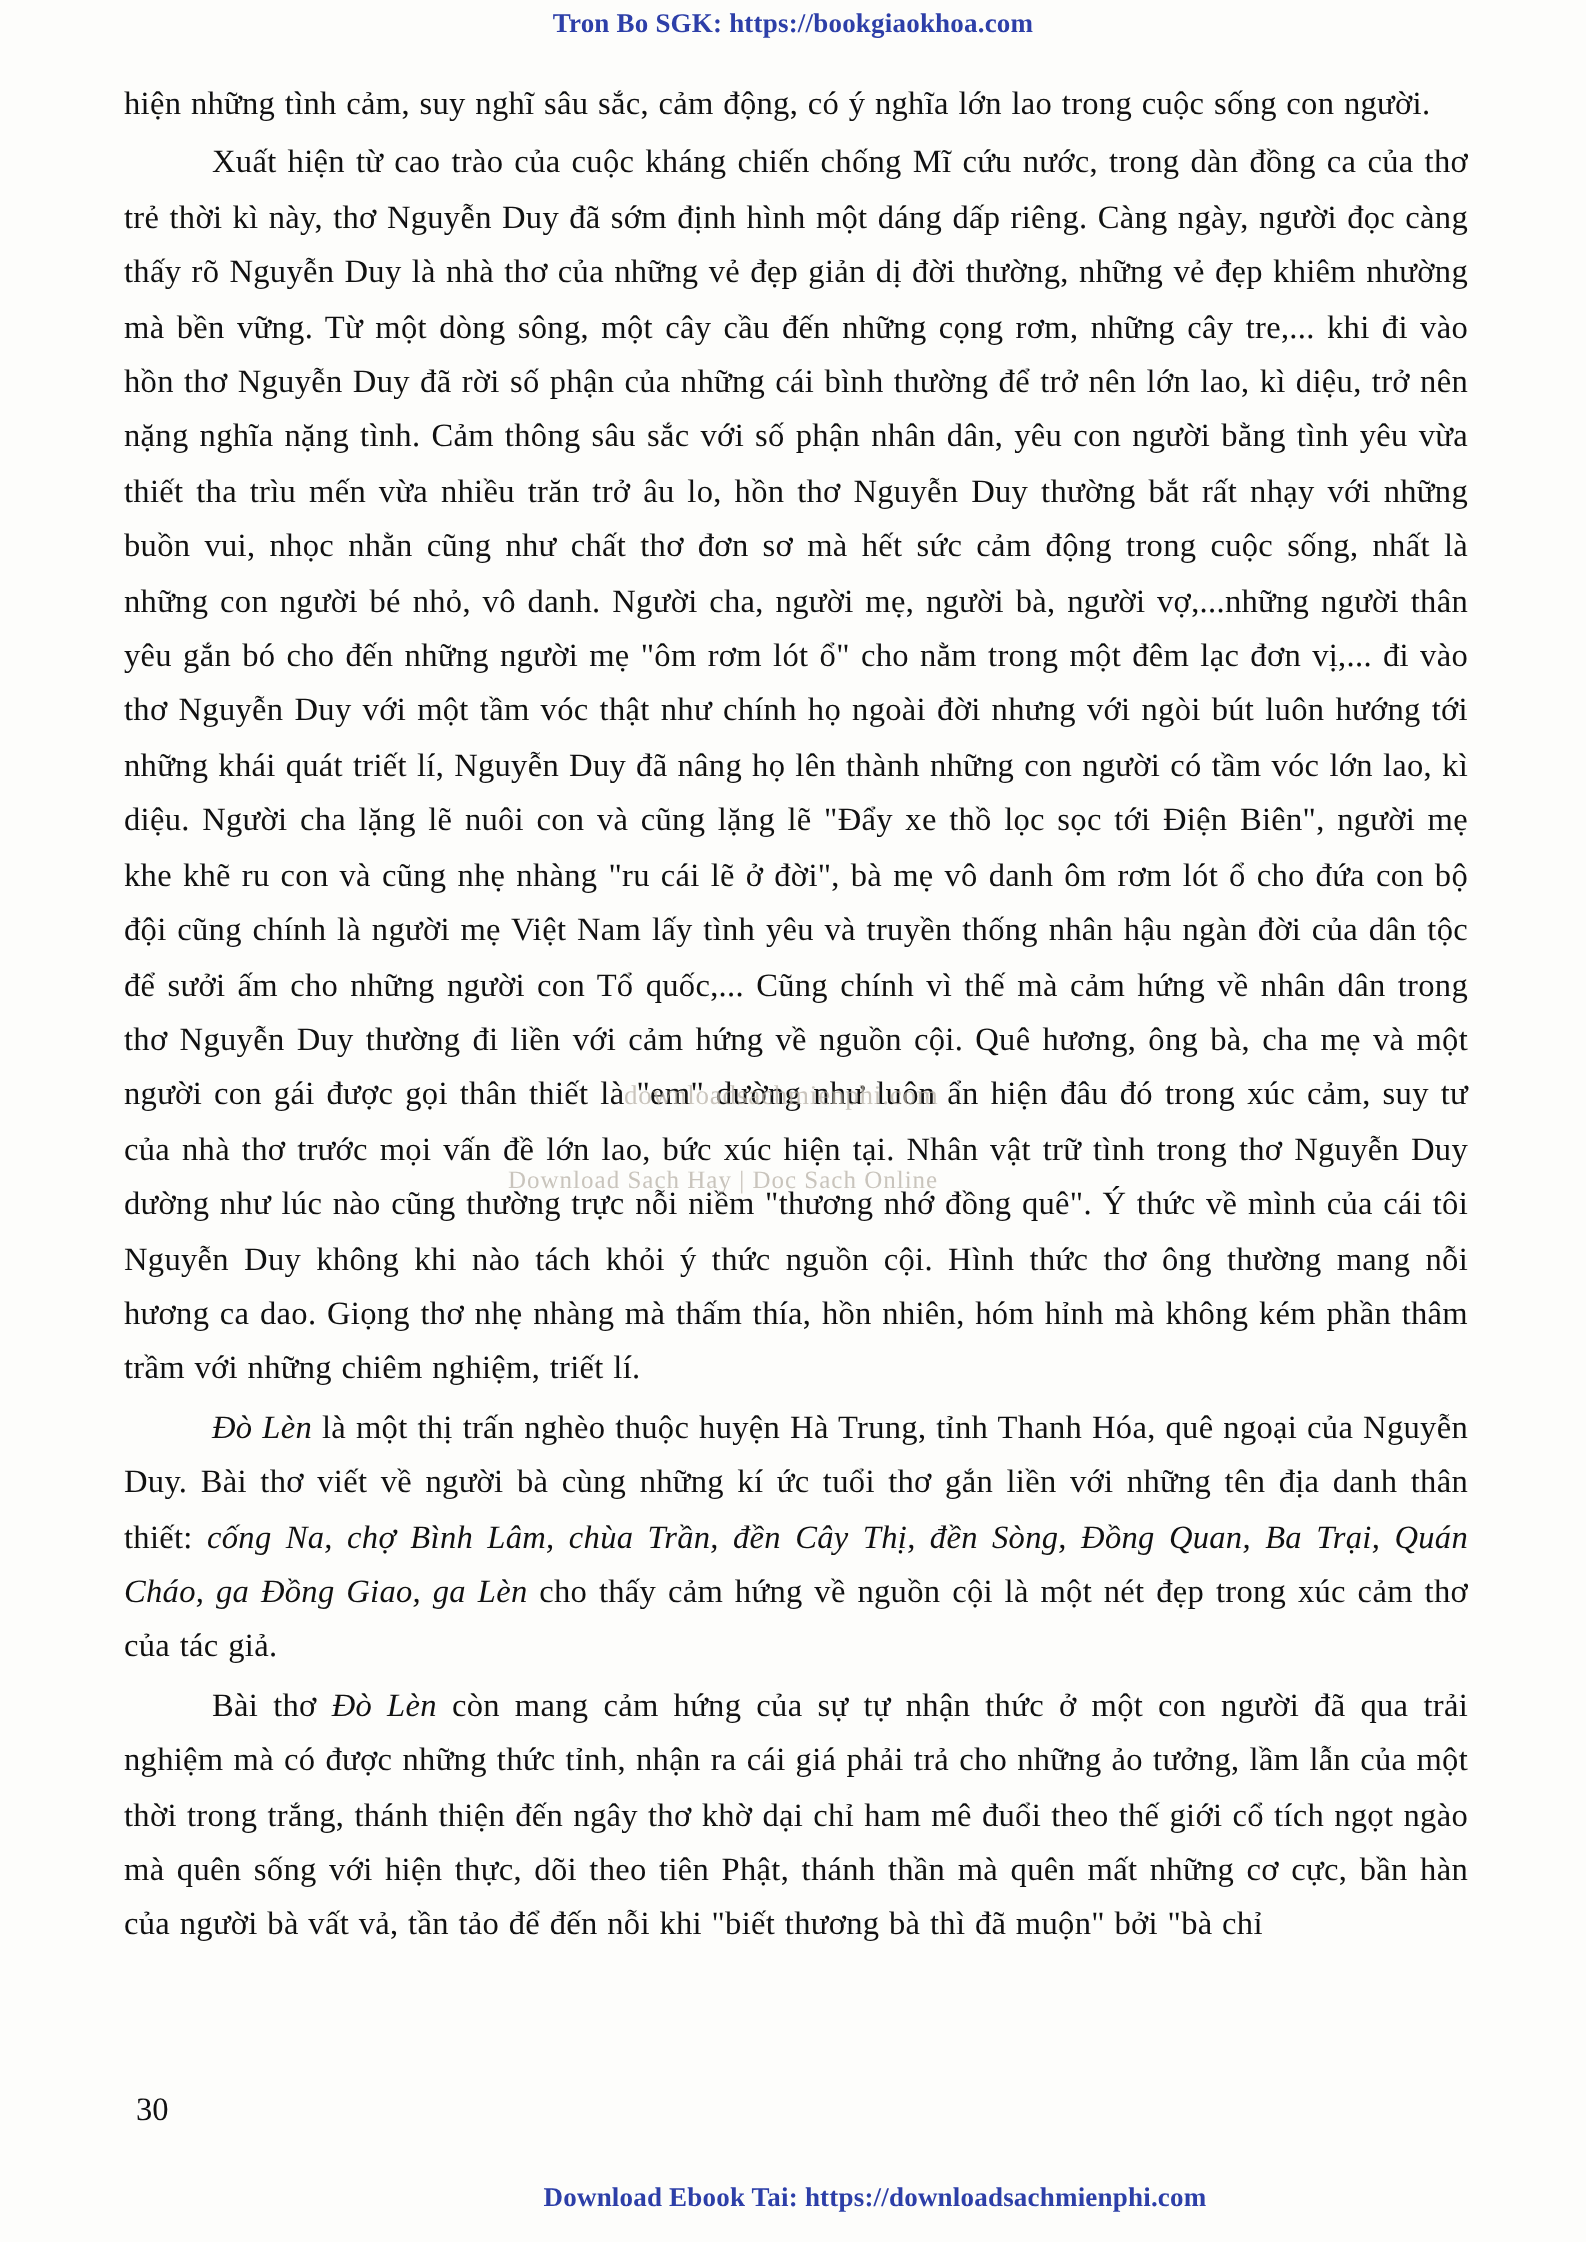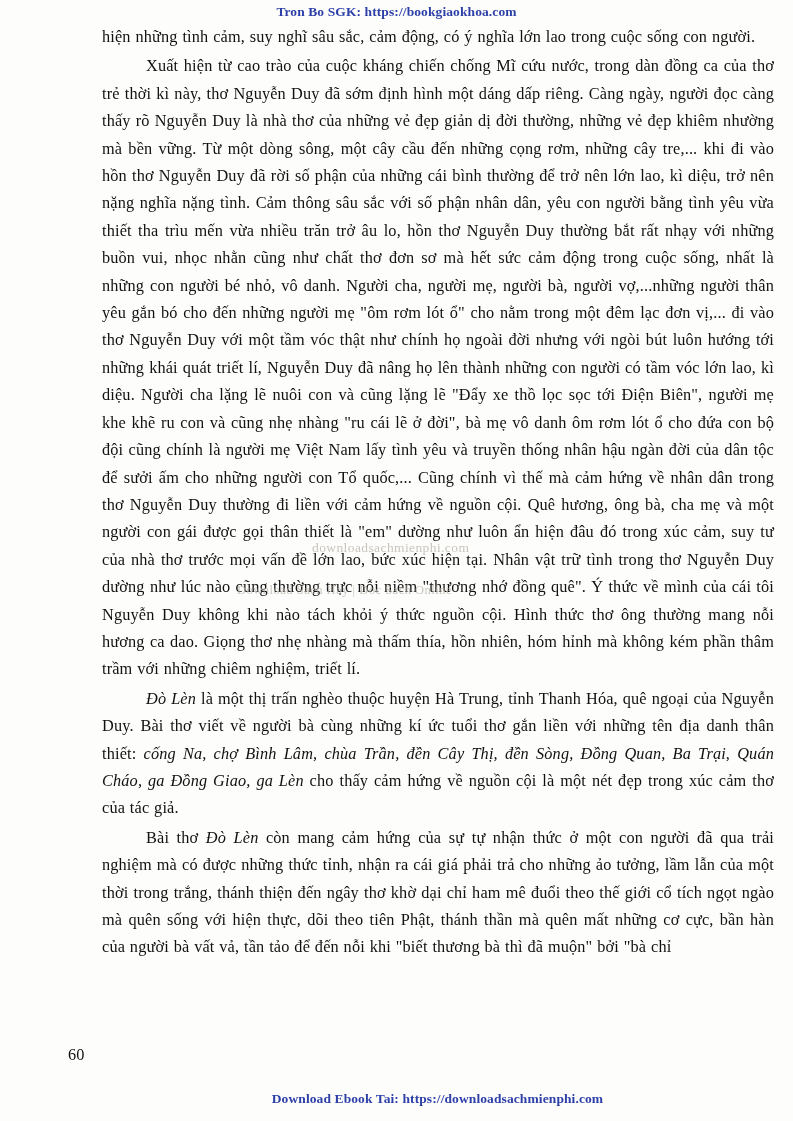--- a/index.html
+++ b/index.html
@@ -38,23 +38,22 @@
     font-family: "Liberation Serif", serif;
     font-size: 13.5px;
     font-weight: bold;
     color: #2d3fa8;
     letter-spacing: 0.1px;
     margin-left: 41px;
   }
   .body-col {
     position: absolute;
     left: 62px;
-    top: 23px;
+    top: 38px;
     width: 672px;
-    margin-left: 40px;
   }
   p.para {
     margin: 0 0 2px 0;
     font-size: 16.3px;
     line-height: 27.4px;
     text-align: justify;
     text-justify: inter-word;
     color: #111111;
     letter-spacing: 0.15px;
     word-spacing: 0.6px;
@@ -78,21 +77,21 @@
     opacity: 0.75;
     padding-left: 36px;
   }
   .wm1 {
     left: 276px;
     top: 540px;
     font-size: 13.5px;
     letter-spacing: 0.4px;
   }
   .wm2 {
-    left: 201px;
+    left: 218px;
     top: 583px;
     font-size: 12.5px;
     letter-spacing: 0.5px;
   }
   i.em { font-style: italic; }
   .ital-bold { font-style: italic; font-weight: normal; }
 </style>
 </head>
 <body>
 
@@ -103,17 +102,17 @@
   <div class="body-col">
     <p class="para">hiện những tình cảm, suy nghĩ sâu sắc, cảm động, có ý nghĩa lớn lao trong cuộc sống con người.</p>
     <p class="para indent">Xuất hiện từ cao trào của cuộc kháng chiến chống Mĩ cứu nước, trong dàn đồng ca của thơ trẻ thời kì này, thơ Nguyễn Duy đã sớm định hình một dáng dấp riêng. Càng ngày, người đọc càng thấy rõ Nguyễn Duy là nhà thơ của những vẻ đẹp giản dị đời thường, những vẻ đẹp khiêm nhường mà bền vững. Từ một dòng sông, một cây cầu đến những cọng rơm, những cây tre,... khi đi vào hồn thơ Nguyễn Duy đã rời số phận của những cái bình thường để trở nên lớn lao, kì diệu, trở nên nặng nghĩa nặng tình. Cảm thông sâu sắc với số phận nhân dân, yêu con người bằng tình yêu vừa thiết tha trìu mến vừa nhiều trăn trở âu lo, hồn thơ Nguyễn Duy thường bắt rất nhạy với những buồn vui, nhọc nhằn cũng như chất thơ đơn sơ mà hết sức cảm động trong cuộc sống, nhất là những con người bé nhỏ, vô danh. Người cha, người mẹ, người bà, người vợ,...những người thân yêu gắn bó cho đến những người mẹ "ôm rơm lót ổ" cho nằm trong một đêm lạc đơn vị,... đi vào thơ Nguyễn Duy với một tầm vóc thật như chính họ ngoài đời nhưng với ngòi bút luôn hướng tới những khái quát triết lí, Nguyễn Duy đã nâng họ lên thành những con người có tầm vóc lớn lao, kì diệu. Người cha lặng lẽ nuôi con và cũng lặng lẽ "Đẩy xe thồ lọc sọc tới Điện Biên", người mẹ khe khẽ ru con và cũng nhẹ nhàng "ru cái lẽ ở đời", bà mẹ vô danh ôm rơm lót ổ cho đứa con bộ đội cũng chính là người mẹ Việt Nam lấy tình yêu và truyền thống nhân hậu ngàn đời của dân tộc để sưởi ấm cho những người con Tổ quốc,... Cũng chính vì thế mà cảm hứng về nhân dân trong thơ Nguyễn Duy thường đi liền với cảm hứng về nguồn cội. Quê hương, ông bà, cha mẹ và một người con gái được gọi thân thiết là "em" dường như luôn ẩn hiện đâu đó trong xúc cảm, suy tư của nhà thơ trước mọi vấn đề lớn lao, bức xúc hiện tại. Nhân vật trữ tình trong thơ Nguyễn Duy dường như lúc nào cũng thường trực nỗi niềm "thương nhớ đồng quê". Ý thức về mình của cái tôi Nguyễn Duy không khi nào tách khỏi ý thức nguồn cội. Hình thức thơ ông thường mang nỗi hương ca dao. Giọng thơ nhẹ nhàng mà thấm thía, hồn nhiên, hóm hỉnh mà không kém phần thâm trầm với những chiêm nghiệm, triết lí.</p>
     <p class="para indent"><i class="em">Đò Lèn</i><span> là một thị trấn nghèo thuộc huyện Hà Trung, tỉnh Thanh Hóa, quê ngoại của Nguyễn Duy. Bài thơ viết về người bà cùng những kí ức tuổi thơ gắn liền với những tên địa danh thân thiết: </span><span class="ital-bold">cống Na, chợ Bình Lâm, chùa Trần, đền Cây Thị, đền Sòng, Đồng Quan, Ba Trại, Quán Cháo, ga Đồng Giao, ga Lèn</span><span> cho thấy cảm hứng về nguồn cội là một nét đẹp trong xúc cảm thơ của tác giả.</span></p>
     <p class="para indent"><span>Bài thơ </span><i class="em">Đò Lèn</i><span> còn mang cảm hứng của sự tự nhận thức ở một con người đã qua trải nghiệm mà có được những thức tỉnh, nhận ra cái giá phải trả cho những ảo tưởng, lầm lẫn của một thời trong trắng, thánh thiện đến ngây thơ khờ dại chỉ ham mê đuổi theo thế giới cổ tích ngọt ngào mà quên sống với hiện thực, dõi theo tiên Phật, thánh thần mà quên mất những cơ cực, bần hàn của người bà vất vả, tần tảo để đến nỗi khi "biết thương bà thì đã muộn" bởi "bà chỉ</span></p>
   </div>
 
   <div class="watermark wm1">downloadsachmienphi.com</div>
   <div class="watermark wm2">Download Sach Hay | Doc Sach Online</div>
 
-  <div class="page-number">60</div>
+  <div class="page-number">30</div>
 
   <div class="footer-link">Download Ebook Tai: https://downloadsachmienphi.com</div>
 
 </div>
 
 </body></html>

